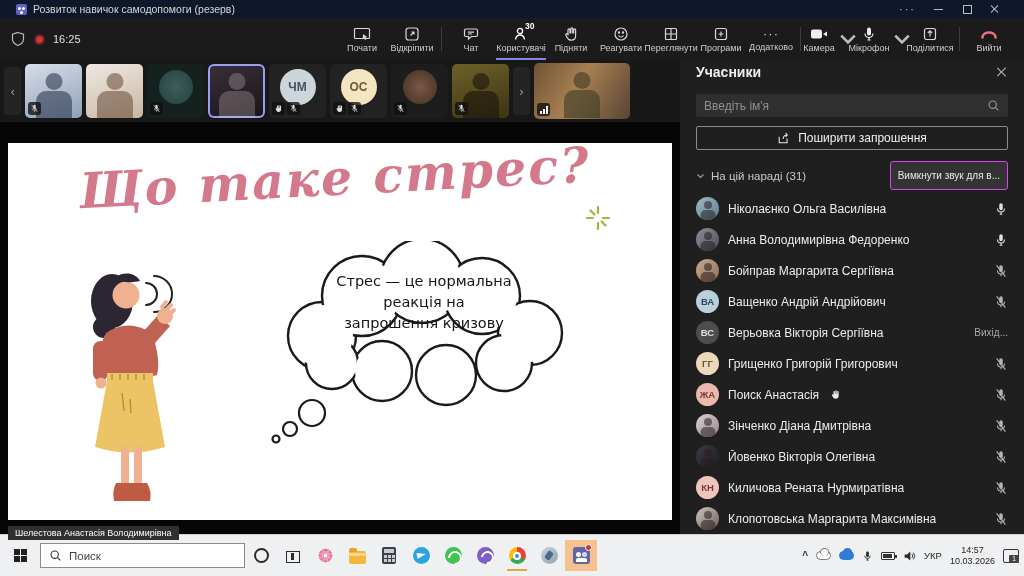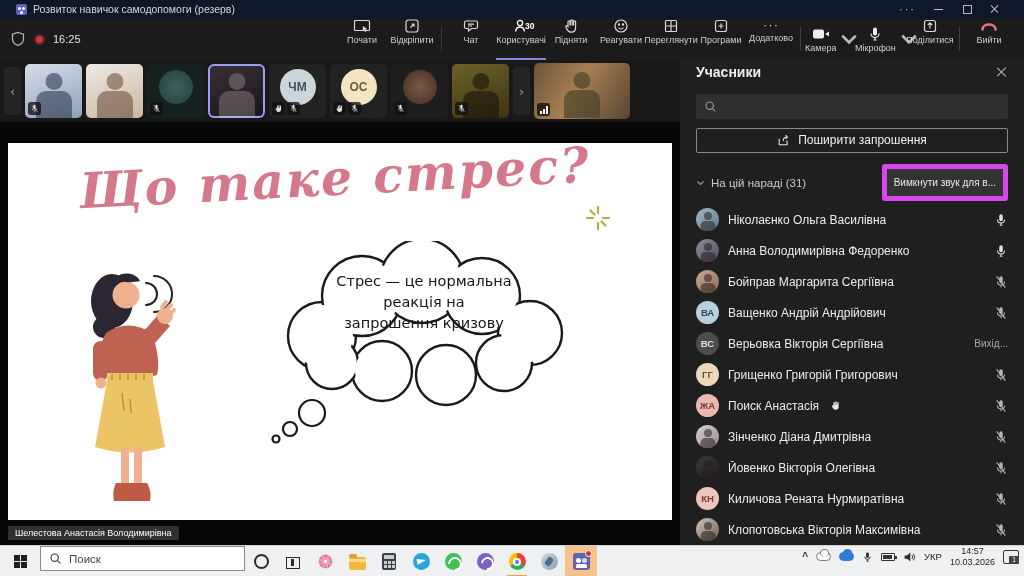--- a/index.html
+++ b/index.html
@@ -18,21 +18,21 @@
   .wc-close::before{transform:rotate(45deg)}.wc-close::after{transform:rotate(-45deg)}
   .dots3{letter-spacing:2px;font-size:11px;color:#bbb}
 
   
   .toolbar{height:42px;background:#1b1b1b;display:flex;align-items:center;flex:none;color:#e8e8e8;padding:0 10px}
   .rec-group{display:flex;align-items:center;gap:8px}
   .shield{color:#b9b9b9}
   .recdot{width:11px;height:11px;border-radius:50%;background:#d13438;border:2px solid #5a2426;flex:none}
   .elapsed{font-size:11px;color:#e0e0e0}
   .tool-right{margin-left:auto;display:flex;align-items:center}
-  .tool{display:flex;flex-direction:column;align-items:center;justify-content:flex-start;width:50px;height:42px;gap:1px;position:relative;cursor:default}
+  .tool{display:flex;flex-direction:column;align-items:center;justify-content:center;width:50px;height:42px;gap:1px;position:relative;cursor:default}
   .tool svg{height:16px;width:18px;flex:none}
   .tlabel{font-size:9px;color:#cfcfcf;white-space:nowrap}
   .tool.active{box-shadow:inset 0 -2px 0 #8489e0}
   .badge30{position:absolute;top:3px;left:29px;font-size:8.5px;font-weight:bold;color:#fff}
   .tdiv{width:1px;height:24px;background:#3d3d3d;margin:0 4px;flex:none}
   .chev-dn{font-size:8px;color:#bbb;margin-left:2px}
   .withchev{flex-direction:row;gap:2px}
   .withchev .inner{display:flex;flex-direction:column;align-items:center;gap:1px}
 
   
@@ -75,35 +75,35 @@
   .p-close{margin-left:auto;width:12px;height:12px;position:relative}
   .p-close::before,.p-close::after{content:"";position:absolute;left:5px;top:0;width:1.2px;height:12px;background:#bdbdbd}
   .p-close::before{transform:rotate(45deg)}.p-close::after{transform:rotate(-45deg)}
   .p-search{margin-top:14px;height:26px;background:#2f2f2f;border-radius:2px;display:flex;align-items:center;padding:0 8px;gap:6px}
   .p-search input{flex:1;background:transparent;border:none;outline:none;color:#ddd;font-size:12px;font-family:"Liberation Sans",sans-serif}
   .p-search input::placeholder{color:#8f8f8f}
   .p-search svg{color:#9a9a9a;flex:none}
   .invite-btn{margin-top:9px;height:26px;border:1px solid #8a8a8a;border-radius:2px;display:flex;align-items:center;justify-content:center;gap:7px;font-size:12px;color:#f0f0f0;background:transparent}
   .sect-row{margin-top:11px;display:flex;align-items:center;font-size:11.5px;color:#c9c9c9;gap:6px}
   .sect-chev{font-size:9px;color:#9a9a9a}
-  .muteall{margin-left:auto;font-size:10px;color:#e8e8e8;background:#333;border:5px solid #d946ef;border-radius:3px;padding:8px 7px;white-space:nowrap}
+  .muteall{margin-left:auto;font-size:10px;color:#e8e8e8;background:#333;border:1px solid #d946ef;border-radius:3px;padding:8px 7px;white-space:nowrap}
   .plist{margin-top:3px;display:flex;flex-direction:column}
   .prow{height:31px;display:flex;align-items:center;gap:9px;flex:none}
   .avatar{width:23px;height:23px;border-radius:50%;flex:none;display:flex;align-items:center;justify-content:center;font-size:9.5px;font-weight:bold;position:relative;overflow:hidden}
   .avatar.photo::before{content:"";position:absolute;top:4px;left:50%;transform:translateX(-50%);width:8px;height:8px;border-radius:50%;background:rgba(40,30,30,.55)}
   .avatar.photo::after{content:"";position:absolute;top:13px;left:50%;transform:translateX(-50%);width:15px;height:10px;border-radius:5px 5px 0 0;background:rgba(40,30,30,.55)}
   .pname{font-size:12px;color:#ececec;white-space:nowrap;overflow:hidden;text-overflow:ellipsis}
   .pright{margin-left:auto;display:flex;align-items:center;color:#c4c4c4}
   .pright svg{width:14px;height:14px}
   .stat{font-size:10px;color:#a8a8a8}
   .handw{color:#e9e9e9;margin-left:2px;display:flex}
   .handw svg{width:11px;height:11px}
 
   
-  .taskbar{height:31px;background:#eff0f2;border-top:1px solid #cfcfcf;display:flex;align-items:flex-start;flex:none}
+  .taskbar{height:42px;background:#eff0f2;border-top:1px solid #cfcfcf;display:flex;align-items:center;flex:none}
   .start{width:40px;height:31px;display:flex;align-items:center;justify-content:center}
   .start i{width:13px;height:13px;display:grid;grid-template-columns:6px 6px;grid-template-rows:6px 6px;gap:1px}
   .start i b{background:#1f1f1f;display:block}
   .tsearch{width:205px;height:25px;background:#fff;border:1px solid #8a8a8a;display:flex;align-items:center;gap:7px;padding:0 8px;font-size:11.5px;color:#444}
   .tsearch svg{color:#333;flex:none}
   .slots{display:flex;align-items:center}
   .slot{width:32px;height:31px;display:flex;align-items:center;justify-content:center;position:relative}
   .slot.running::after{content:"";position:absolute;bottom:0;left:6px;right:6px;height:2.5px;background:#e8a33d}
   .slot.highlight{background:#f5c18c}
   .reddot{position:absolute;top:4px;right:5px;width:7px;height:7px;border-radius:50%;background:#d13438;border:1px solid #fff}
@@ -490,20 +490,21 @@
         <div class="presenter-chip">Шелестова Анастасія Володимирівна</div>
       </div>
     </div>
 
     <div class="panel">
       <div class="p-head">
         <span class="p-title">Учасники</span>
         <span class="p-close"></span>
       </div>
       <div class="p-search">
+        <input type="text" placeholder="Введіть ім'я" style="">
         <svg width="13" height="13" viewBox="0 0 16 16" fill="none" stroke="currentColor" stroke-width="1.4">
             <circle cx="7" cy="7" r="4.5"></circle>
             <path d="M10.5 10.5L14 14"></path>
           </svg>
       </div>
       <div class="invite-btn">
         <svg width="14" height="14" viewBox="0 0 16 16" fill="none" stroke="#e8e8e8" stroke-width="1.2">
             <path d="M2.5 6.5v7h9v-5"></path>
             <path d="M7 9c0-3 2-4.5 5-4.5M12 4.5L9.8 2.3M12 4.5L9.8 6.7"></path>
           </svg>
@@ -697,21 +698,21 @@
                   <path d="M3 1.5l10 13" stroke="#b5b5b5" stroke-width="1.3"></path>
                 </svg>
               </span>
 
             </span>
           </div>
           <div class="prow">
             <span class="avatar photo" style="background: linear-gradient(135deg, rgb(207, 196, 187), rgb(111, 98, 87));">
               <span></span>
             </span>
-            <span class="pname">Клопотовська Вікторія Максимівна</span>
+            <span class="pname">Клопотовська Маргарита Максимівна</span>
 
             <span class="pright">
 
               <span>
                 <svg viewBox="0 0 16 16" fill="#b5b5b5">
                   <rect x="6" y="1.5" width="4" height="8" rx="2"></rect>
                   <path d="M4 7.5a4 4 0 0 0 8 0" fill="none" stroke="#b5b5b5" stroke-width="1.2"></path>
                   <path d="M8 11.5v2.5" stroke="#b5b5b5" stroke-width="1.2"></path>
                   <path d="M3 1.5l10 13" stroke="#b5b5b5" stroke-width="1.3"></path>
                 </svg>

